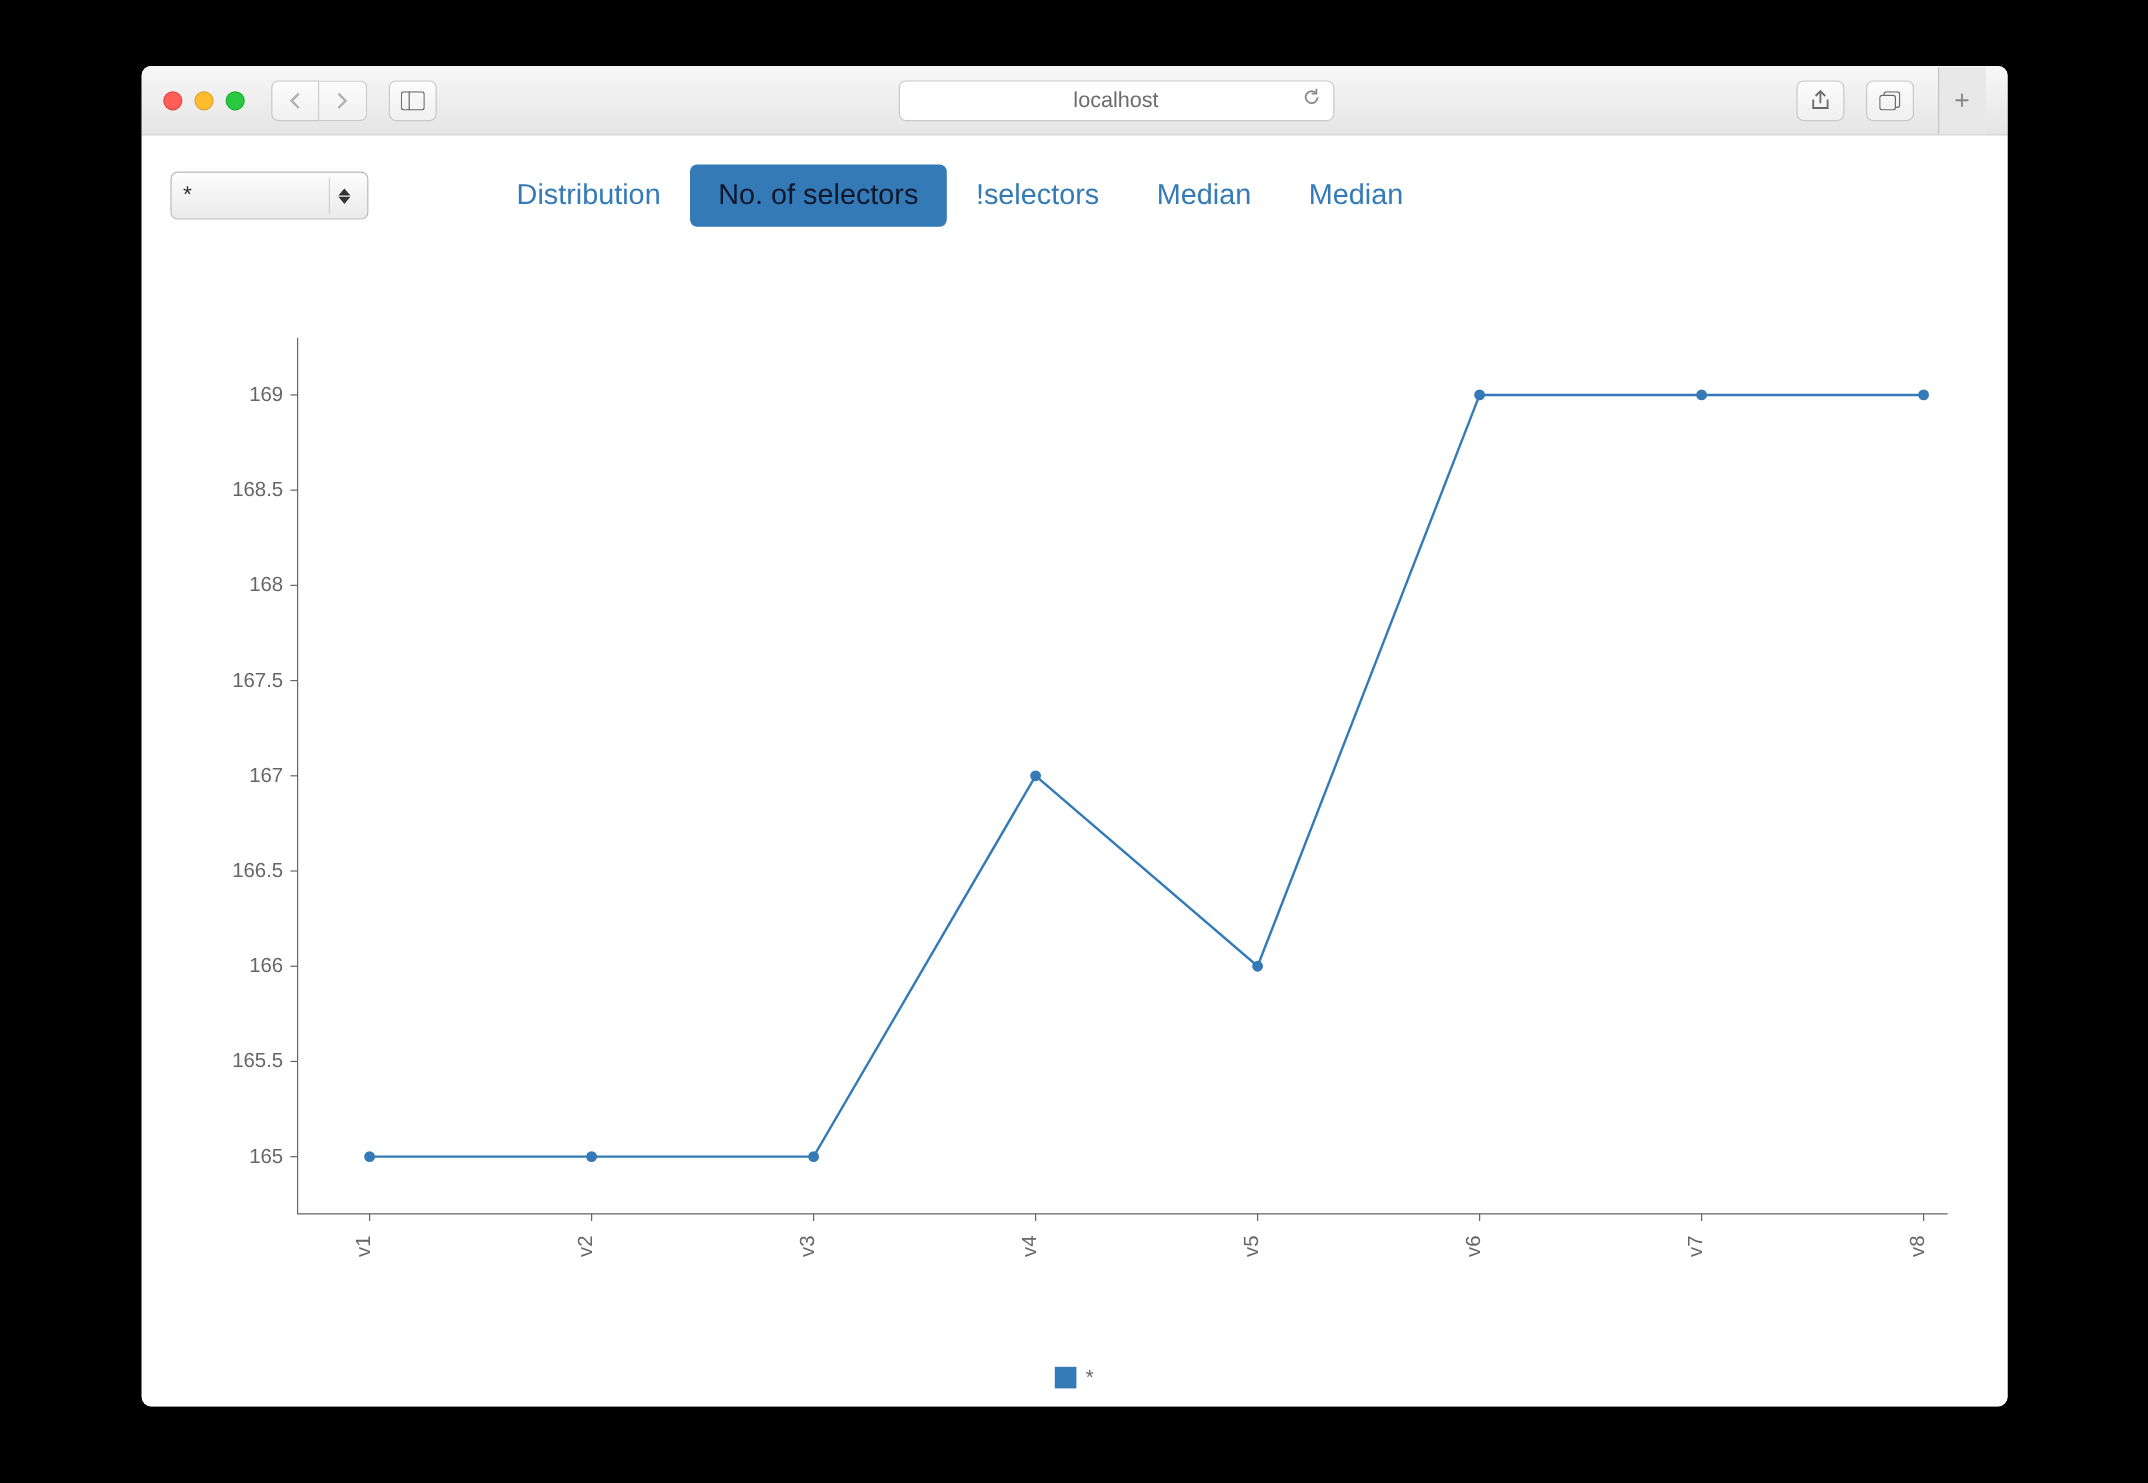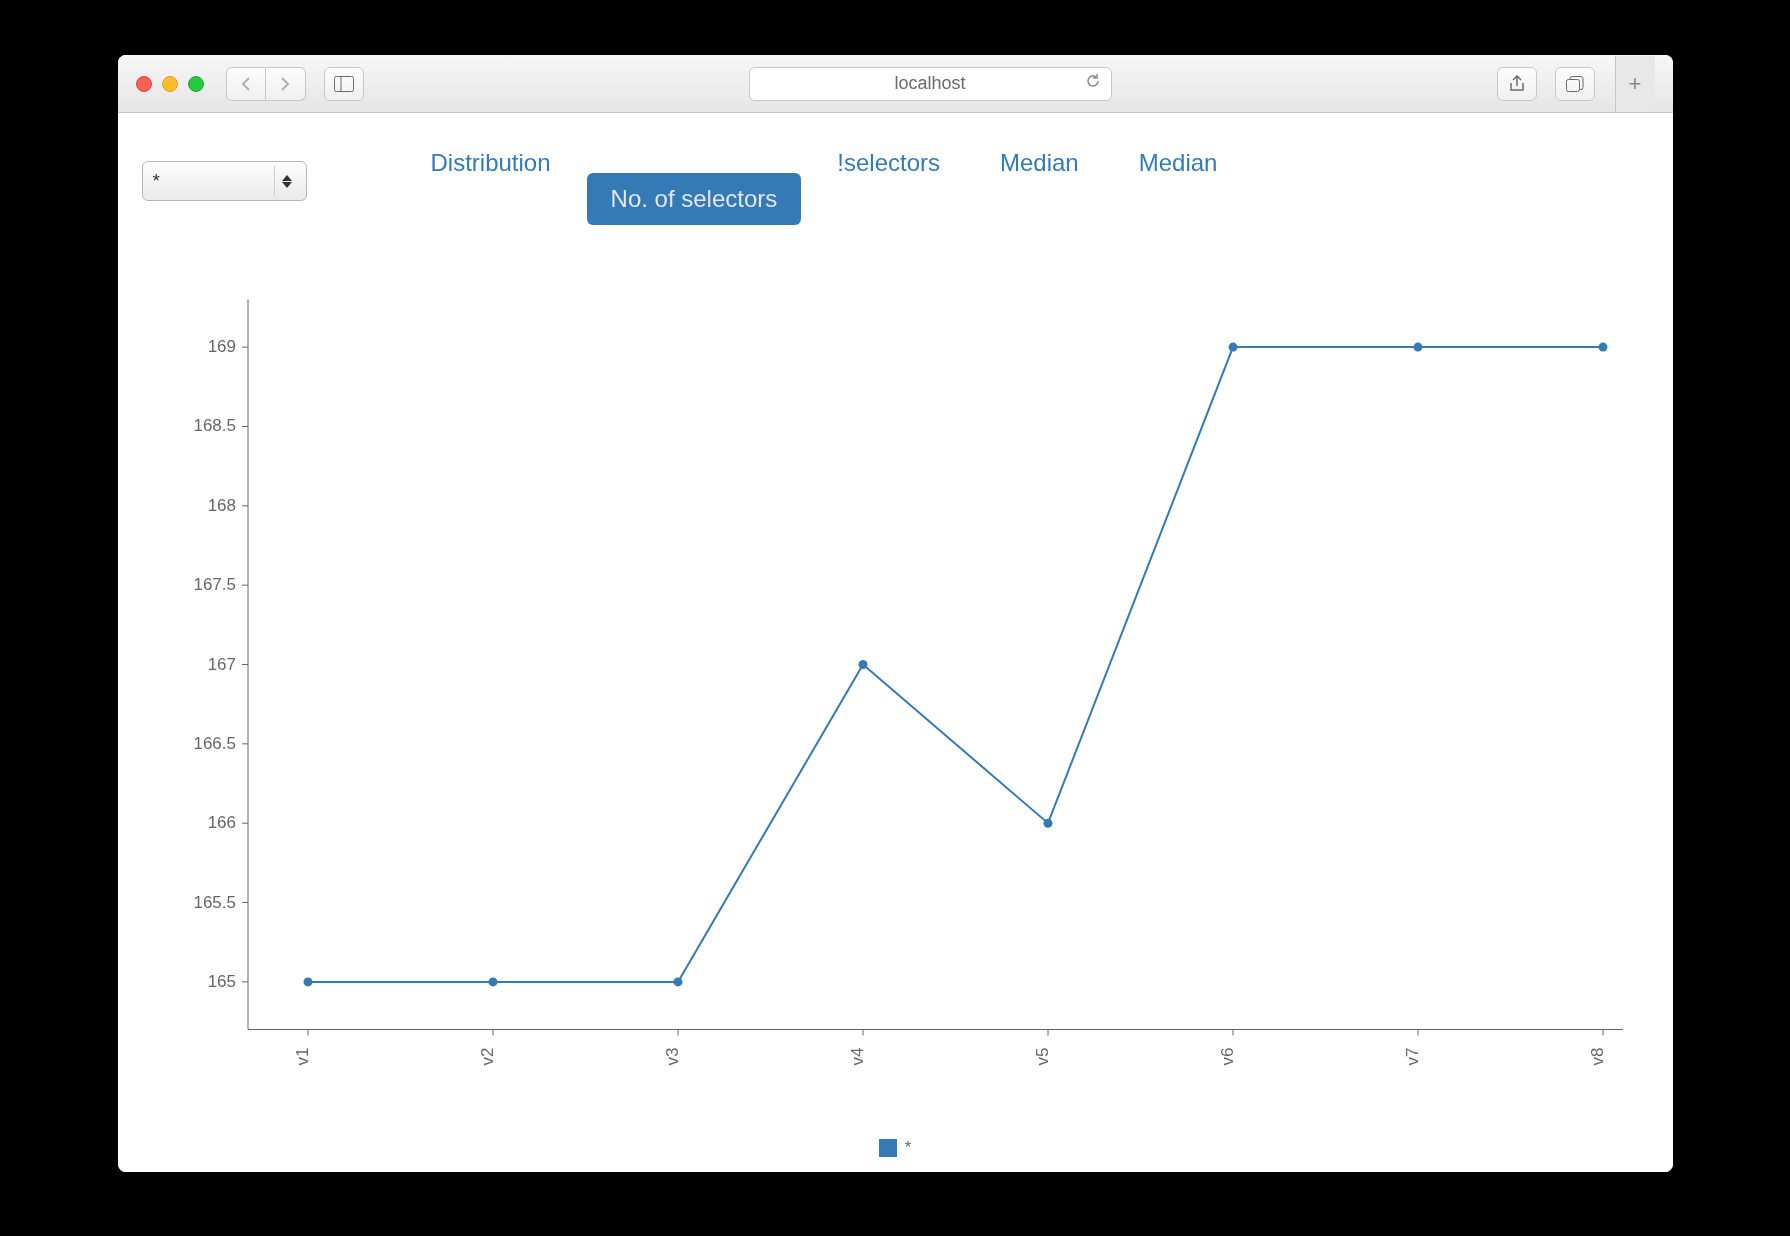--- a/index.html
+++ b/index.html
@@ -73,26 +73,26 @@
     }
     .selector .caret {
       position:absolute; right:6px; top:4px; bottom:4px; width:26px;
       border-left:1px solid #cfcfcf;
       display:flex; flex-direction:column; align-items:center; justify-content:center;
       gap:1px;
     }
     .caret .up, .caret .dn { width:0;height:0;border-left:5px solid transparent;border-right:5px solid transparent; }
     .caret .up { border-bottom:6px solid #333; }
     .caret .dn { border-top:6px solid #333; }
-    .tabs { display:flex; gap:12px; margin-left: 100px; }
+    .tabs { display:flex; gap:0; margin-left: 100px; }
     .tab {
       padding: 12px 24px; font-size:24px; color:#337ab7;
       border-radius:6px; cursor:pointer;
     }
-    .tab.active { background:#337ab7; color:#e5e5e5;margin-top:36px; }
+    .tab.active { background:#337ab7; color:#0f172a; }
     .chart-wrap { flex:1; position:relative; }
     svg.chart { width:100%; height:100%; }
     .axis { stroke:#666; stroke-width:1; fill:none; }
     .tick-label { font-size:17px; fill:#666; }
     .xlbl { font-size:17px; fill:#666; }
     .line { stroke:#337ab7; stroke-width:2; fill:none; }
     .pt { fill:#337ab7; }
     .legend { display:flex; align-items:center; justify-content:center; gap:8px; padding: 2px 0 14px 0; font-size:17px; color:#666; }
     .legend .sw { width:18px; height:18px; background:#337ab7; }
   </style>

